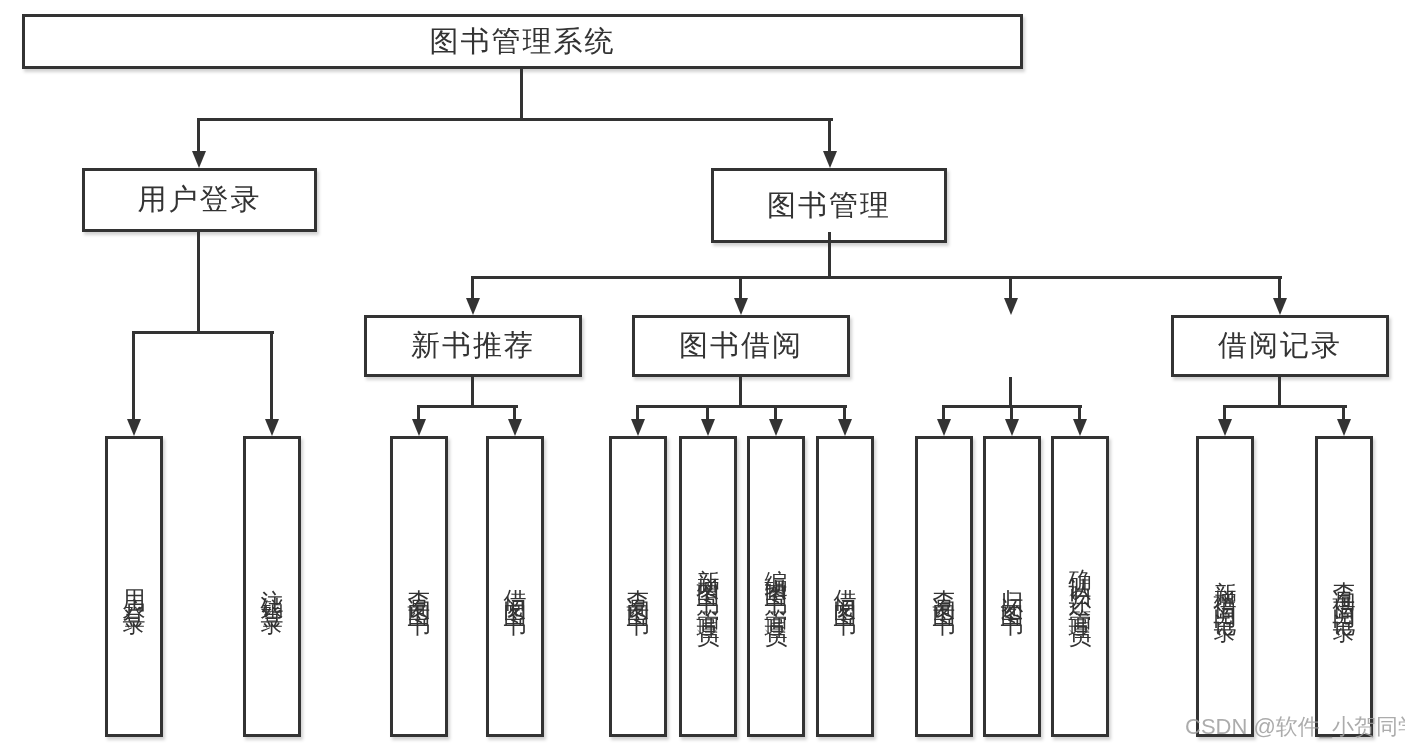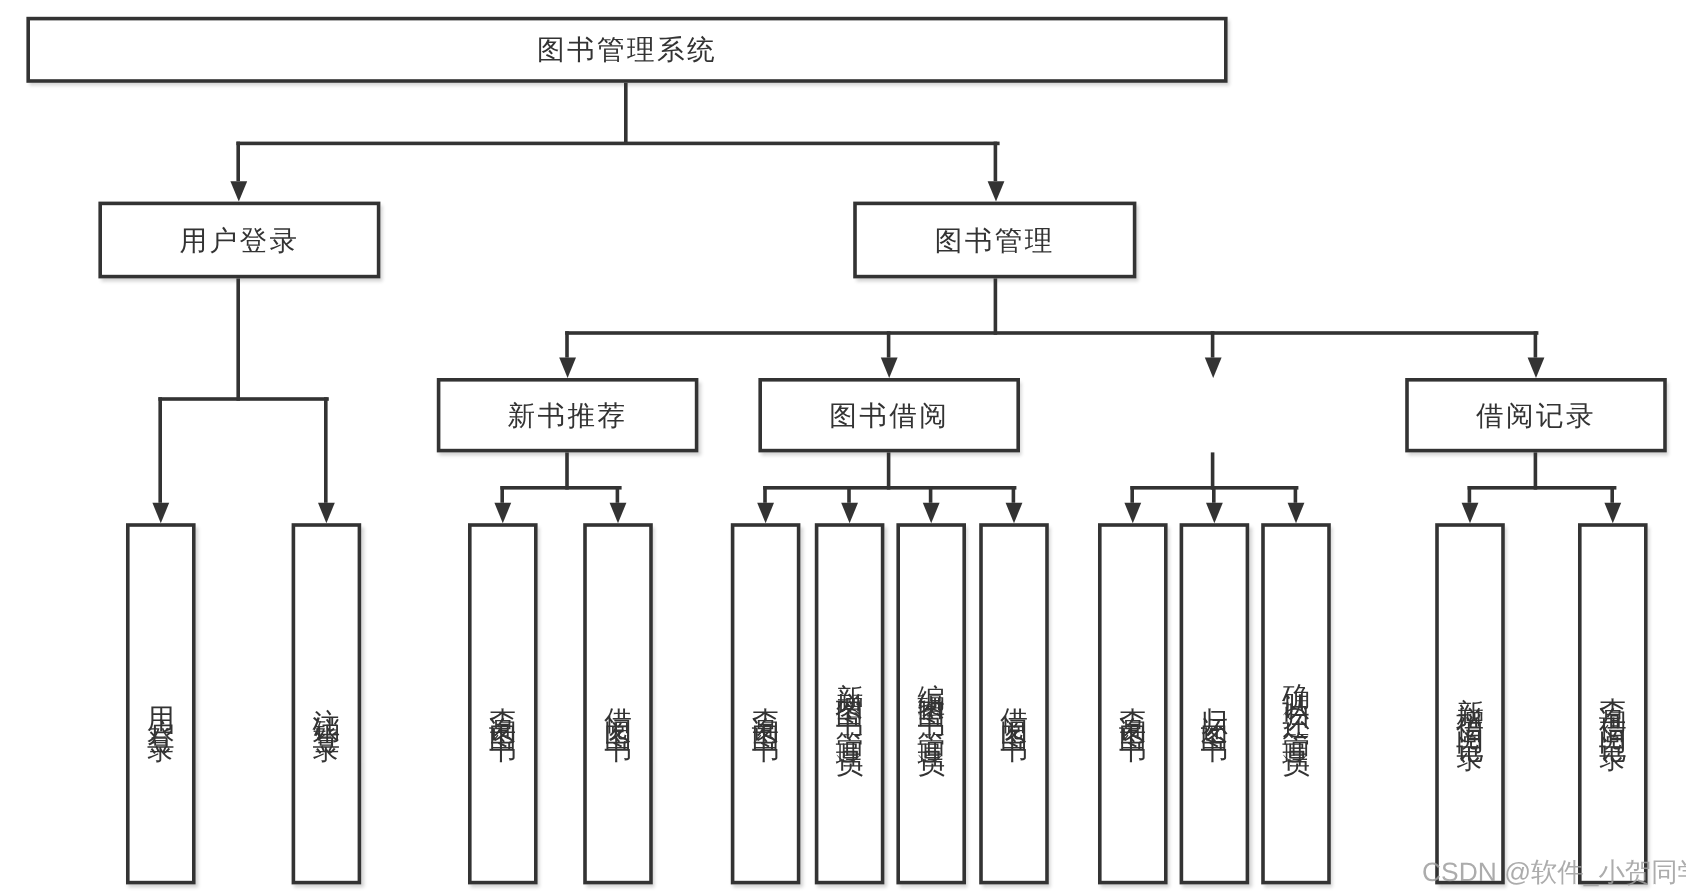--- a/index.html
+++ b/index.html
@@ -21,21 +21,21 @@
     border: 3px solid #333333;
     background: #ffffff;
     display: flex;
     align-items: center;
     justify-content: center;
     color: #333333;
     box-shadow: 2px 3px 3px rgba(0,0,0,0.18);
     text-align: center;
   }
   .h-node {
-    font-size: 23px;
+    font-size: 29px;
     letter-spacing: 2px;
     white-space: nowrap;
     font-family: Liberation Serif, serif;
   }
   .v-node {
     writing-mode: vertical-rl;
     font-size: 23px;
     letter-spacing: 8px;
     line-height: 1;
   }
@@ -70,21 +70,21 @@
   <div class="node h-node" style="left:22px; top:14px; width:1001px; height:55px;">图书管理系统</div>
 
   <div class="line" style="left:520px; top:69px; width:3px; height:51px;"></div>
   <div class="line" style="left:197px; top:118px; width:636px; height:3px;"></div>
   <div class="line" style="left:197px; top:118px; width:3px; height:33px;"></div>
   <div class="arrow" style="left:192px; top:151px;"></div>
   <div class="line" style="left:828px; top:118px; width:3px; height:33px;"></div>
   <div class="arrow" style="left:823px; top:151px;"></div>
 
   <div class="node h-node" style="left:82px; top:168px; width:235px; height:64px;">用户登录</div>
-  <div class="node h-node" style="left:711px; top:168px; width:236px; height:64px;">图书管理</div>
+  <div class="node h-node" style="left:711px; top:168px; width:236px; height:75px;">图书管理</div>
 
   <div class="line" style="left:197px; top:232px; width:3px; height:102px;"></div>
   <div class="line" style="left:132px; top:331px; width:142px; height:3px;"></div>
   <div class="line" style="left:132px; top:331px; width:3px; height:88px;"></div>
   <div class="arrow" style="left:127px; top:419px;"></div>
   <div class="line" style="left:270px; top:331px; width:3px; height:88px;"></div>
   <div class="arrow" style="left:265px; top:419px;"></div>
 
   <div class="line" style="left:828px; top:232px; width:3px; height:47px;"></div>
   <div class="line" style="left:471px; top:276px; width:811px; height:3px;"></div>

